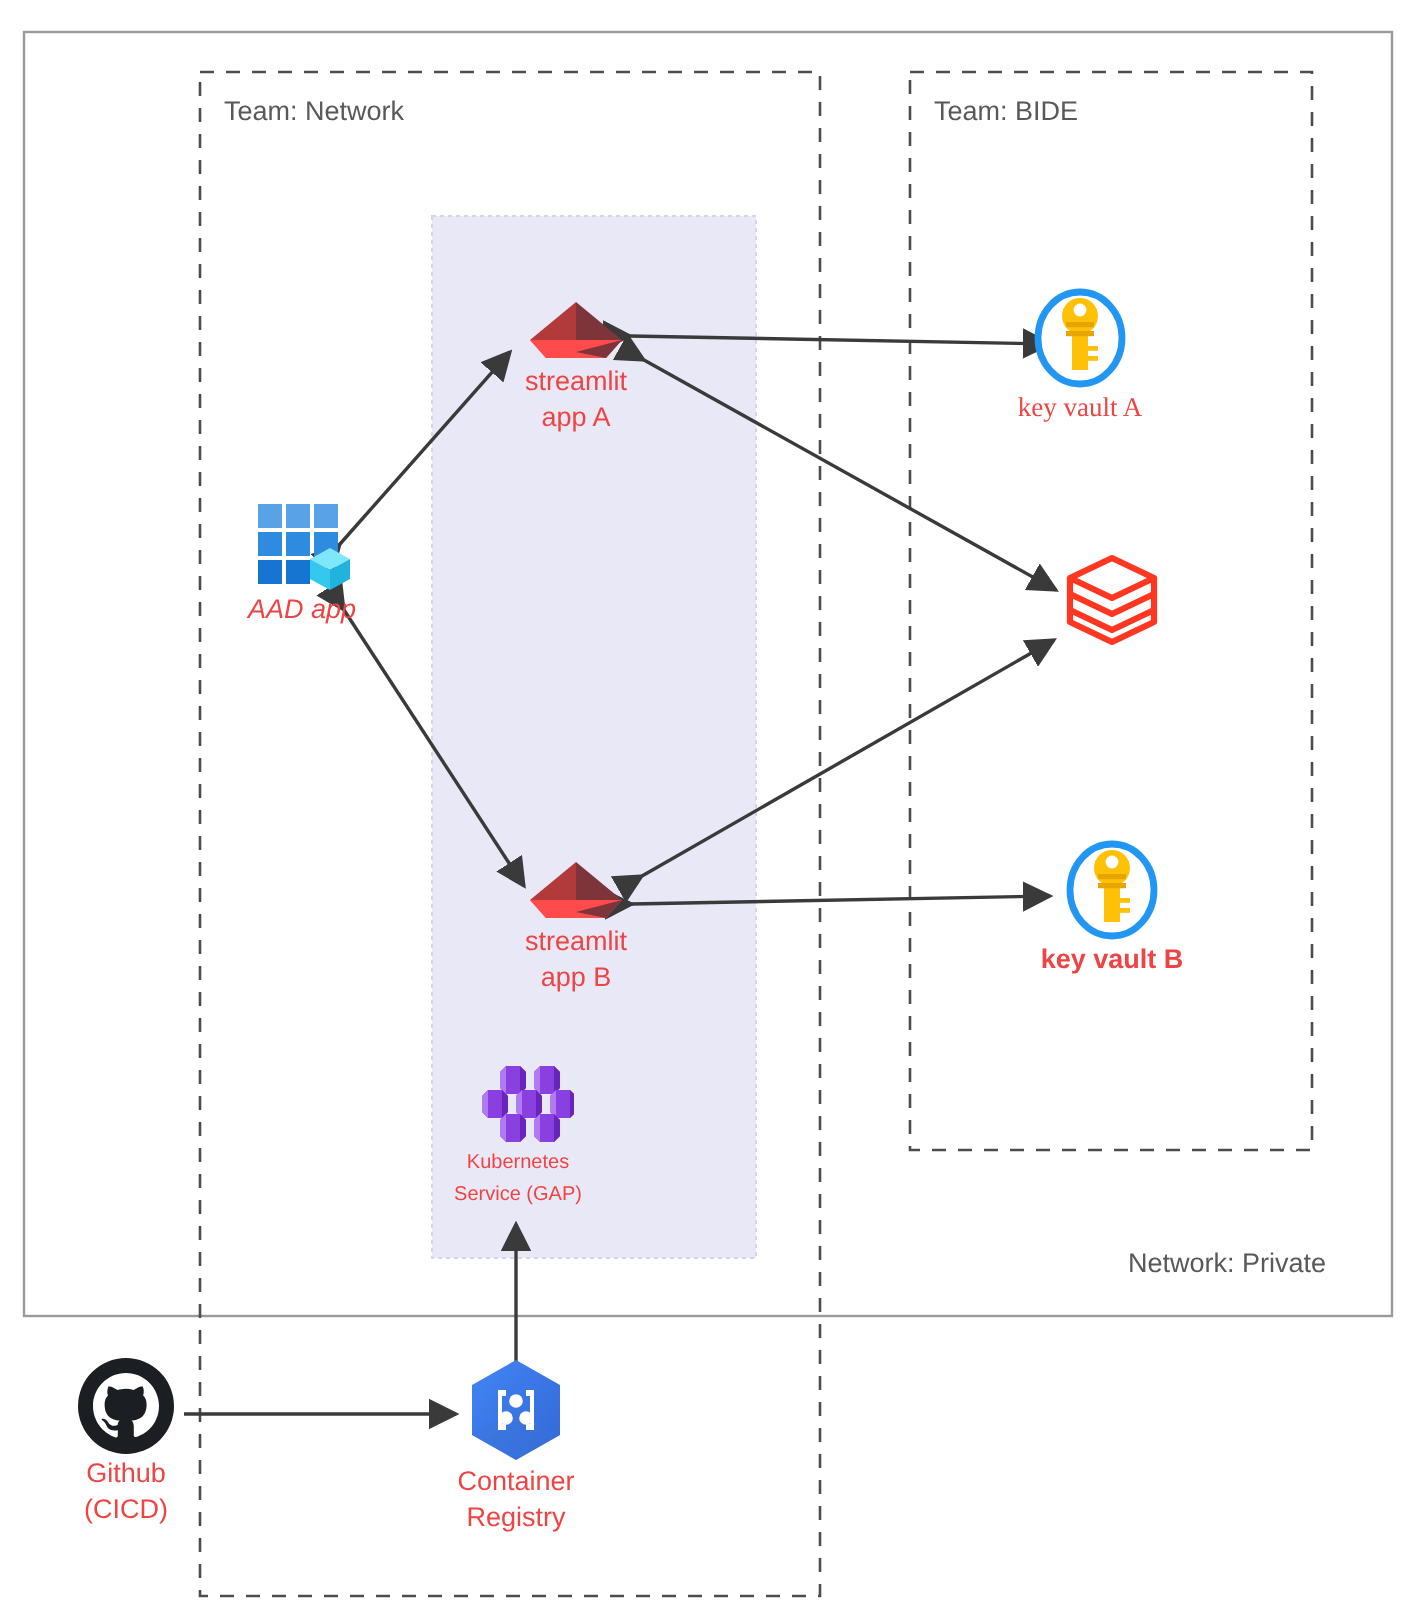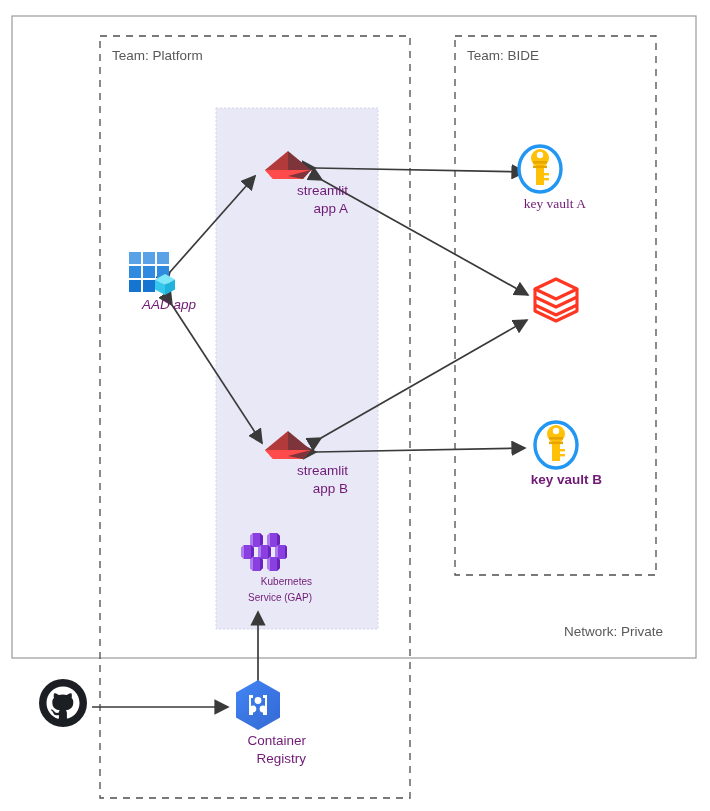--- a/index.html
+++ b/index.html
@@ -1,21 +1,21 @@
 <!DOCTYPE html>
 <html><head>
 <meta charset="utf-8">
 <style>
   html,body{margin:0;padding:0;background:#ffffff;}
   body{width:710px;height:811px;position:relative;overflow:hidden;
        font-family:"Liberation Sans","DejaVu Sans",sans-serif;color:#595959;}
   #stage{position:absolute;inset:0;width:710px;height:811px;}
   svg#canvas{position:absolute;left:0;top:0;width:710px;height:811px;}
   .node{position:absolute;text-align:center;}
-  .node .label{font-size:13.5px;line-height:18px;color:#701a75;white-space:pre-line;text-align:right;}
+  .node .label{font-size:13.5px;line-height:18px;color:#ef4444;white-space:pre-line;}
   .node .label.small{font-size:10px;line-height:16px;}
   .boxlabel{position:absolute;font-size:13.5px;color:#595959;}
   .ico{display:block;margin:0 auto;}
 </style>
 </head>
 <body>
 
 <div id="stage">
 
   <svg id="canvas" viewBox="0 0 710 811">
@@ -66,21 +66,21 @@
 
     <g>
       <line x1="92" y1="707" x2="228" y2="707" stroke="#3A3A3A" stroke-width="1.7" marker-end="url(#ahs)"></line>
     </g>
 
     <g>
       <line x1="258" y1="683" x2="258" y2="612" stroke="#3A3A3A" stroke-width="1.7" marker-end="url(#ahs)"></line>
     </g>
   </svg>
 
-  <div class="boxlabel" style="left:112px;top:48px;">Team: Platform</div>
+  <div class="boxlabel" style="left:112px;top:48px;">Team: Network</div>
   <div class="boxlabel" style="left:467px;top:48px;">Team: BIDE</div>
   <div class="boxlabel" style="left:564px;top:624px;">Network: Private</div>
 
   <div class="node" style="left:228px;top:148px;width:120px;">
     <svg class="ico" width="54" height="34" viewBox="0 0 54 34">
       <path d="M27,3 L50,22 L27,28 Z" fill="#7D353B"></path>
       <path d="M27,3 L27,28 L4,22 Z" fill="#B33A3A"></path>
       <path d="M4,22 L50,22 L42,31 L12,31 Z" fill="#FF4B4B"></path>
       <path d="M4,22 L27,28 L12,31 Z" fill="#FF4B4B"></path>
       <path d="M27,28 L50,22 L42,31 Z" fill="#7D353B"></path>
@@ -211,20 +211,22 @@
   <div class="node" style="left:15px;top:678px;width:96px;">
     <svg class="ico" width="50" height="50" viewBox="0 0 50 50">
       <circle cx="25" cy="25" r="24" fill="#1B1F23"></circle>
       <path fill="#ffffff" d="M25,8.5c-9.1,0-16.5,7.4-16.5,16.5c0,7.3,4.7,13.5,11.3,15.7c0.8,0.2,1.1-0.4,1.1-0.8
         c0-0.4,0-1.5,0-2.8c-4.6,1-5.6-2.2-5.6-2.2c-0.8-1.9-1.9-2.5-1.9-2.5c-1.5-1,0.1-1,0.1-1c1.7,0.1,2.5,1.7,2.5,1.7
         c1.5,2.5,3.9,1.8,4.8,1.4c0.1-1.1,0.6-1.8,1-2.2c-3.7-0.4-7.5-1.8-7.5-8.2c0-1.8,0.6-3.3,1.7-4.4c-0.2-0.4-0.7-2.1,0.2-4.4
         c0,0,1.4-0.4,4.5,1.7c1.3-0.4,2.7-0.5,4.1-0.6c1.4,0,2.8,0.2,4.1,0.6c3.1-2.1,4.5-1.7,4.5-1.7c0.9,2.3,0.3,4,0.2,4.4
         c1.1,1.1,1.7,2.6,1.7,4.4c0,6.4-3.8,7.8-7.5,8.2c0.6,0.5,1.1,1.5,1.1,3c0,2.2,0,3.9,0,4.4c0,0.4,0.3,0.9,1.1,0.8
         C36.8,38.5,41.5,32.3,41.5,25C41.5,15.9,34.1,8.5,25,8.5z"></path>
     </svg>
+    <div class="label">Github
+(CICD)</div>
   </div>
 
   <div class="node" style="left:210px;top:678px;width:96px;">
     <svg class="ico" width="56" height="54" viewBox="0 0 56 54">
       <path d="M28,2 L50,14.5 L50,39.5 L28,52 L6,39.5 L6,14.5 Z" fill="url(#regGrad)"></path>
       <path d="M28,27 L50,39.5 L28,52 L6,39.5 Z" fill="#3B76D8" opacity="0.35"></path>
       <g fill="#ffffff">
         <path d="M19,17 h4 v3 h-2 v14 h2 v3 h-4 z"></path>
         <path d="M37,17 h-4 v3 h2 v14 h-2 v3 h4 z"></path>
         <circle cx="28" cy="22.5" r="3.4"></circle>

